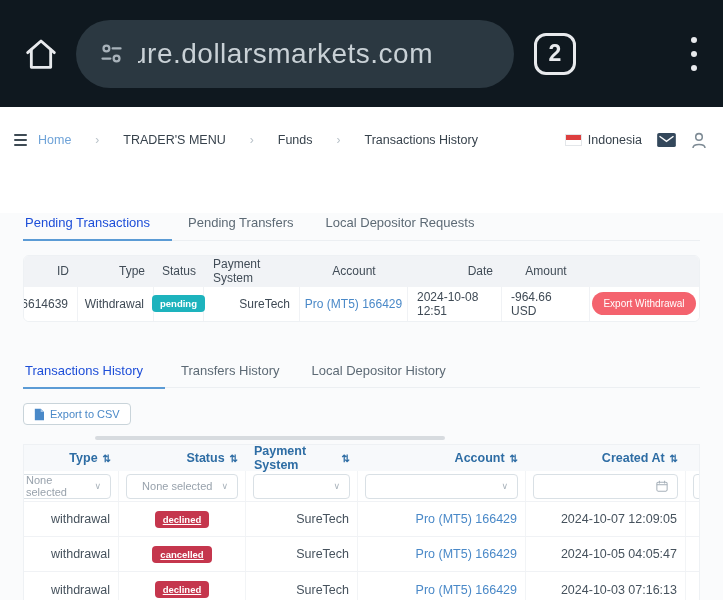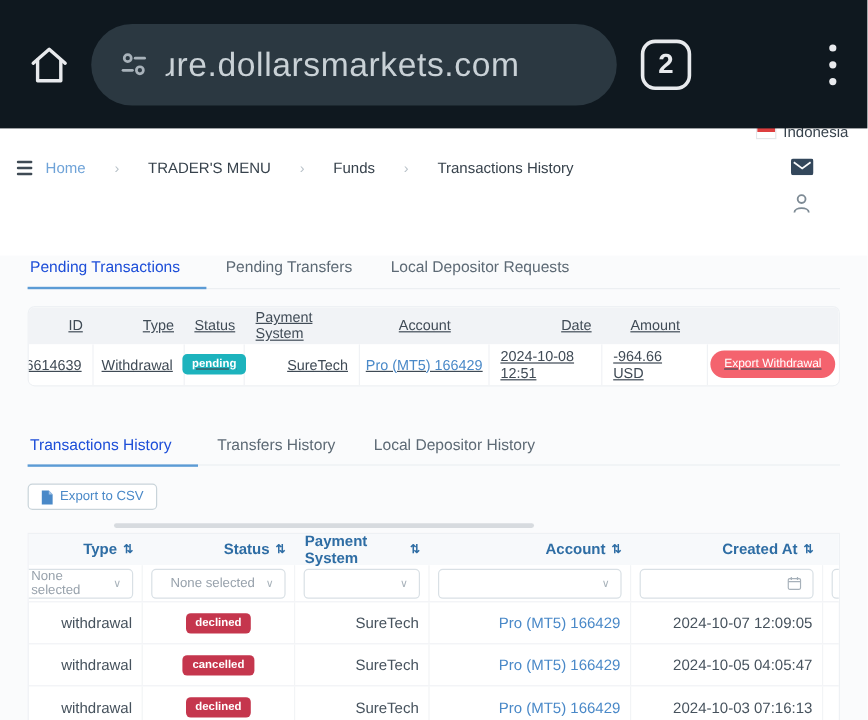--- a/index.html
+++ b/index.html
@@ -41,21 +41,21 @@
   .topnav {
     background:#ffffff; height:66px;
     display:flex; align-items:center; padding:0 16px 0 10px;
   }
   .hamburger { display:flex; flex-direction:column; gap:3px; margin:0 11px 0 4px; cursor:pointer; }
   .hamburger i { width:13px; height:2px; background:#3e4a54; border-radius:1px; }
   .crumbs { display:flex; align-items:center; gap:24px; font-size:12.5px; }
   .crumb-home { color:#6fa3d8; cursor:pointer; }
   .crumb { color:#37424c; }
   .crumb-sep { color:#b9c2c9; font-size:12px; }
-  .topnav-right { margin-left:auto; display:flex; align-items:center; gap:15px;flex-direction:column; }
+  .topnav-right { margin-left:auto; display:flex; align-items:center; gap:15px; }
   .lang-box { display:flex; align-items:center; gap:6px; cursor:pointer; }
   .flag { width:17px; height:12px; border:1px solid #e3e6e9; overflow:hidden; }
   .flag .top { height:5px; background:#dd3f3f; }
   .flag .bot { height:5px; background:#ffffff; }
   .lang { font-size:12.5px; color:#37424c; }
   .icon-btn { display:flex; align-items:center; cursor:pointer; }
 
   
   .content { background:#fafbfc; height:427px; padding:0 23px; }
 
@@ -69,35 +69,35 @@
   .tab.active { color:#1d4ed8; border-bottom:2px solid #5b9bd5; margin-bottom:-1.5px; }
 
   
   .ptable {
     margin-top:14px; background:#fff;
     border:1px solid #eef1f4; border-radius:6px; overflow:hidden;
   }
   .pt-row { display:flex; align-items:center; font-size:12px; color:#3f4a55; }
   .pt-head { background:#f1f3f6; height:31px; color:#414c57; }
   .pt-body { height:34px; background:#fff; }
-  .pt-row > div { padding:0 9px; display:flex; align-items:center; height:100%;text-decoration:underline; }
+  .pt-row > div { padding:0 9px; display:flex; align-items:center; height:100%; }
   .pt-body > div { border-right:1px solid #f0f2f5; }
   .pt-body > div:last-child { border-right:none; }
   .c0{width:54px; justify-content:flex-end;}
   .c1{width:76px; justify-content:flex-end;}
   .c2{width:50px; justify-content:center; padding:0 4px;}
   .c3{width:96px; justify-content:flex-end;}
   .c4{width:108px; justify-content:center; padding:0 4px;}
   .c5{width:94px; justify-content:flex-end;}
   .c6{width:88px; justify-content:center;}
   .c7{width:108px; justify-content:center; padding:0 4px;}
 
   .badge { color:#fff; font-size:9.5px; font-weight:bold; padding:3px 8px; border-radius:4px; white-space:nowrap; }
   .badge-pending { background:#1db3bd; }
-  .badge-red { background:#c5364d; }
+  .badge-red { background:#c5364d;text-decoration:underline; }
   .link { color:#4a89c8; cursor:pointer; white-space:nowrap; }
   .cancel-btn {
     background:#f4636e; color:#fff; border:none; cursor:pointer;
     font-size:10px; font-family:"Liberation Sans",sans-serif;
     padding:6px 11px; border-radius:14px; white-space:nowrap;
   }
 
   
   .records-row { margin-top:15px; display:flex; align-items:center; justify-content:space-between; height:22px; }
   .records { font-size:15px; font-weight:bold; color:#333f48; }

